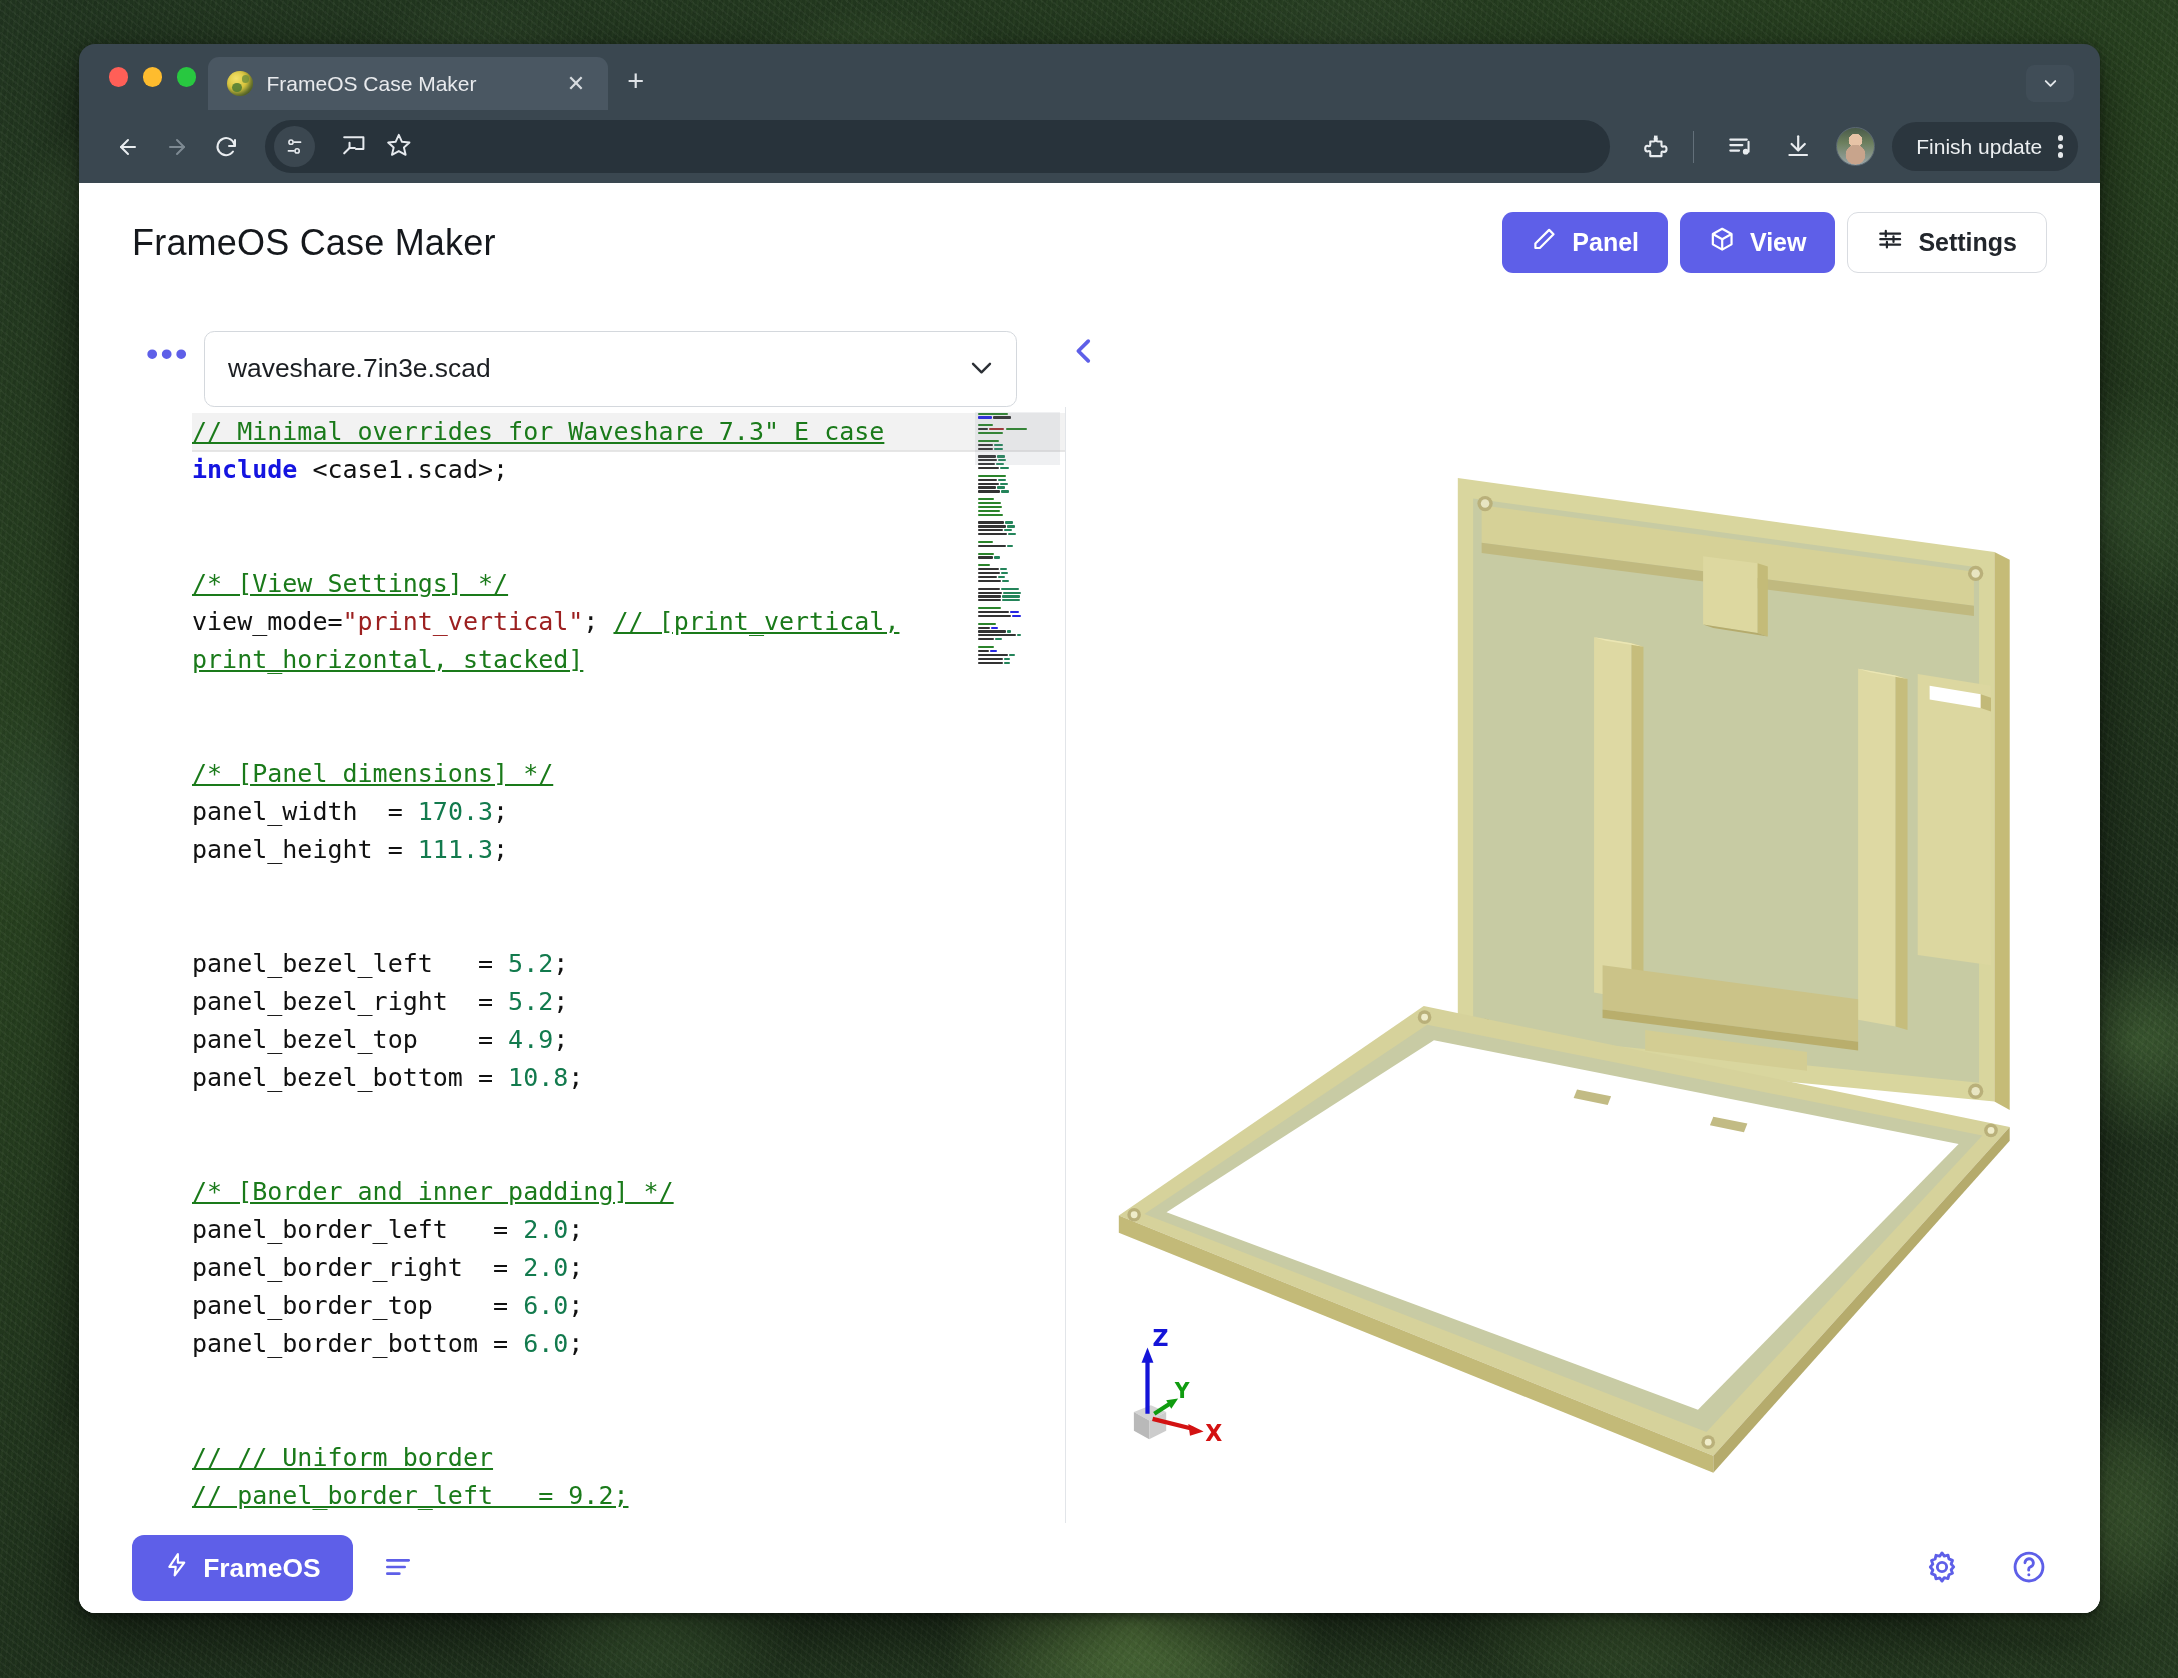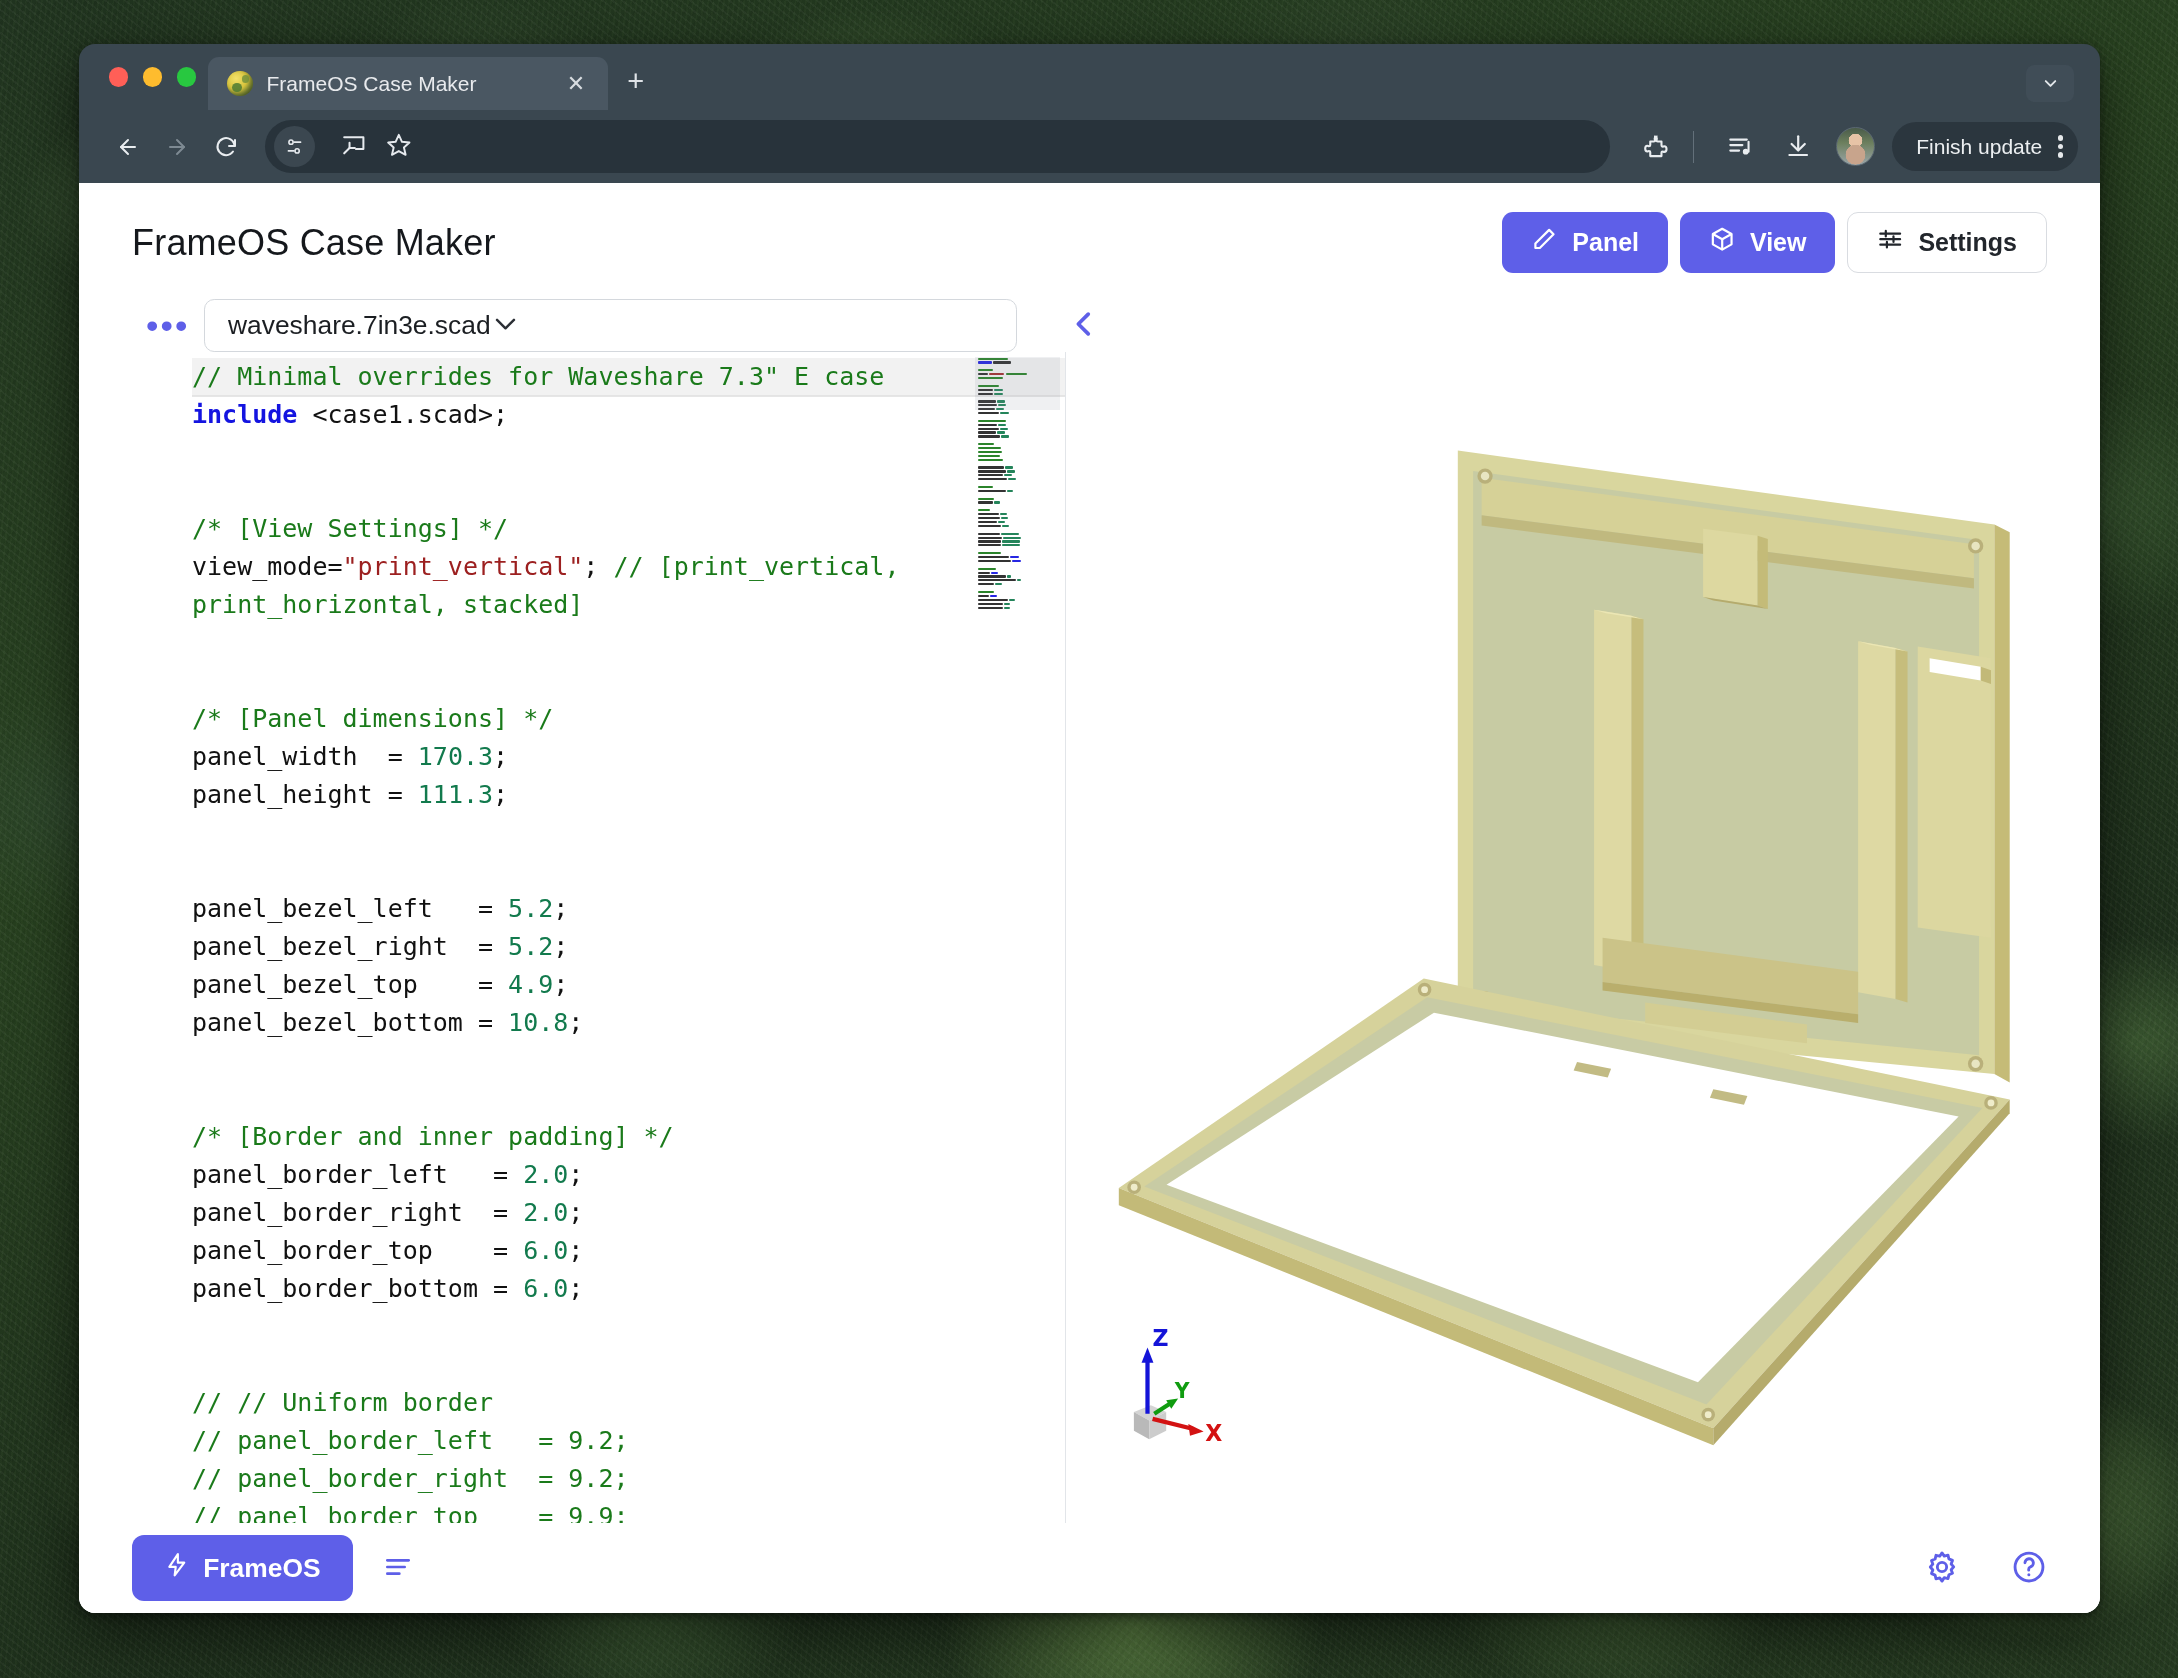--- a/index.html
+++ b/index.html
@@ -211,25 +211,26 @@
   
   #file-row {
     display: flex; align-items: center;
     padding: 25.6px 0 0 0;
     margin: 0 53px;
     gap: 0;
     flex: 0 0 auto;
   }
   #dots-menu { color: #5e5fe8; font-size: 34px; letter-spacing: 2.6px; line-height: 1; width: 72px; text-align: center; font-weight: 700;}
   #file-select {
-    width: 813px; height: 53px;
+    width: 813px; height: 76px;
     border: 1.7px solid #d4d8dd; border-radius: 10.2px;
-    display: flex; align-items: center; justify-content: flex-start;
+    display: flex; align-items: center; justify-content: space-between;
     padding: 0 20.4px 0 23px;
     background: #fff;
+    margin-top: 32px;
   }
   #file-name { font-size: 26.4px; color: #1b1e22; }
   #file-select svg { width: 29px; height: 29px; }
   #collapse-btn { margin-left: 43px; display: flex; align-items: center; justify-content: center; width: 48px; height: 48px;}
   #collapse-btn svg { width: 34px; height: 34px; }
 
   
   #main {
     flex: 1 1 auto;
     display: flex;
@@ -250,21 +251,21 @@
     font-family: "DejaVu Sans Mono", monospace;
     font-size: 25px;
     line-height: 38px;
     white-space: pre;
     color: #111;
     overflow: hidden;
     position: relative;
   }
   #code .ln { display: block; height: 38px; }
   #code .ln.active { background: #f2f2f2; box-shadow: 0 -0.9px 0 #e4e4e4 inset, 0 0.9px 0 #e4e4e4; }
-  .cmt { color: #1a7a1a; }
+  .cmt { color: #1a7a1a; text-decoration: underline; }
   .kw  { color: #1414e0; font-weight: 600; }
   .str { color: #9c2020; }
   .num { color: #127a4d; }
 
   
   #minimap {
     position: absolute;
     right: 5.1px; top: 5.1px;
     width: 85px; height: 256px;
     overflow: hidden;

